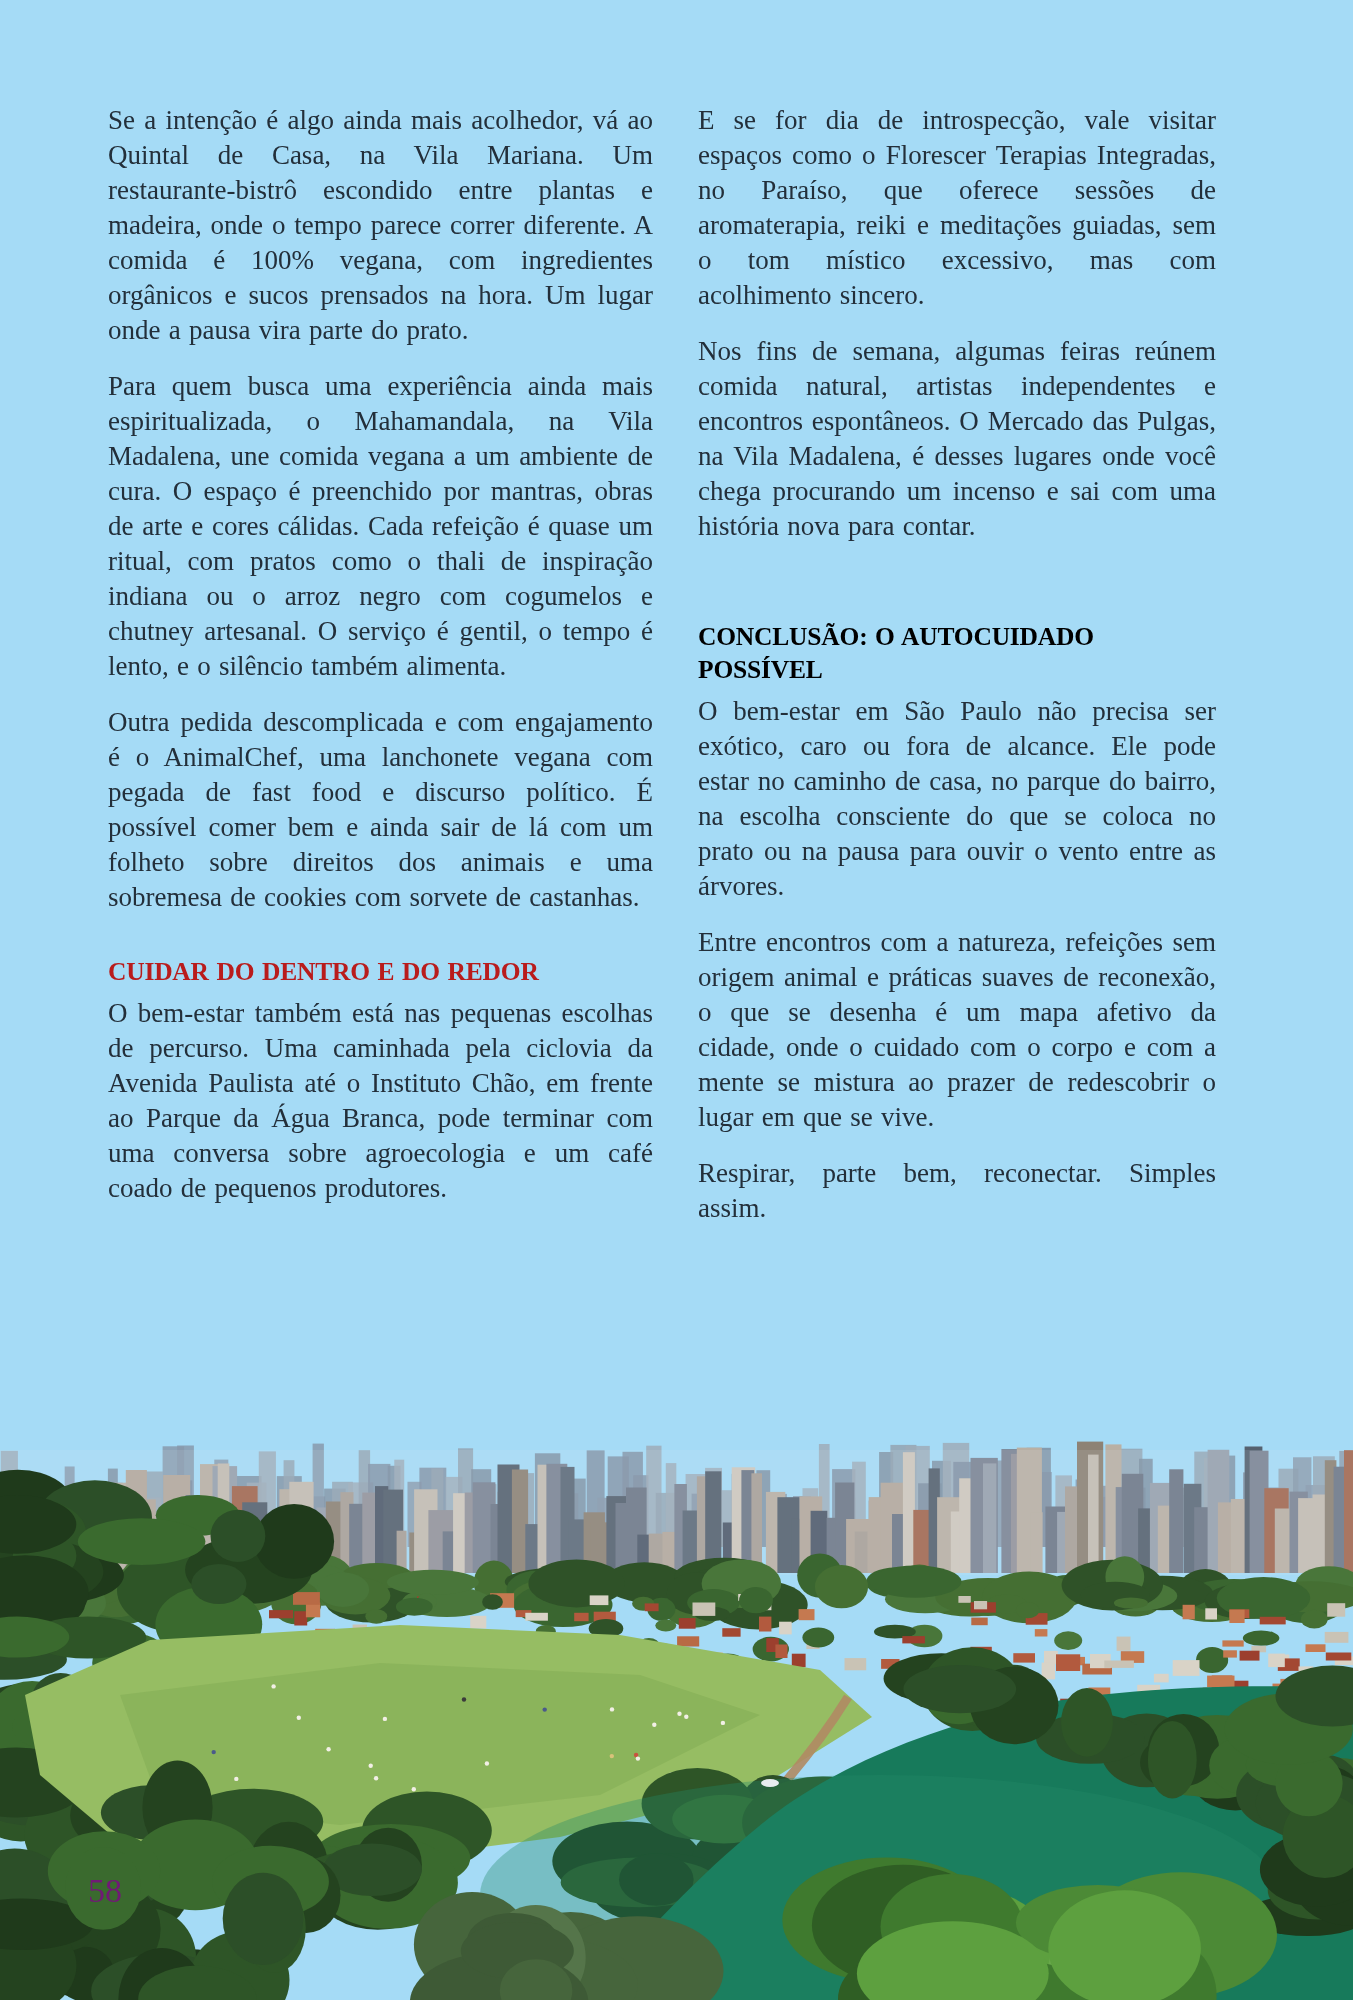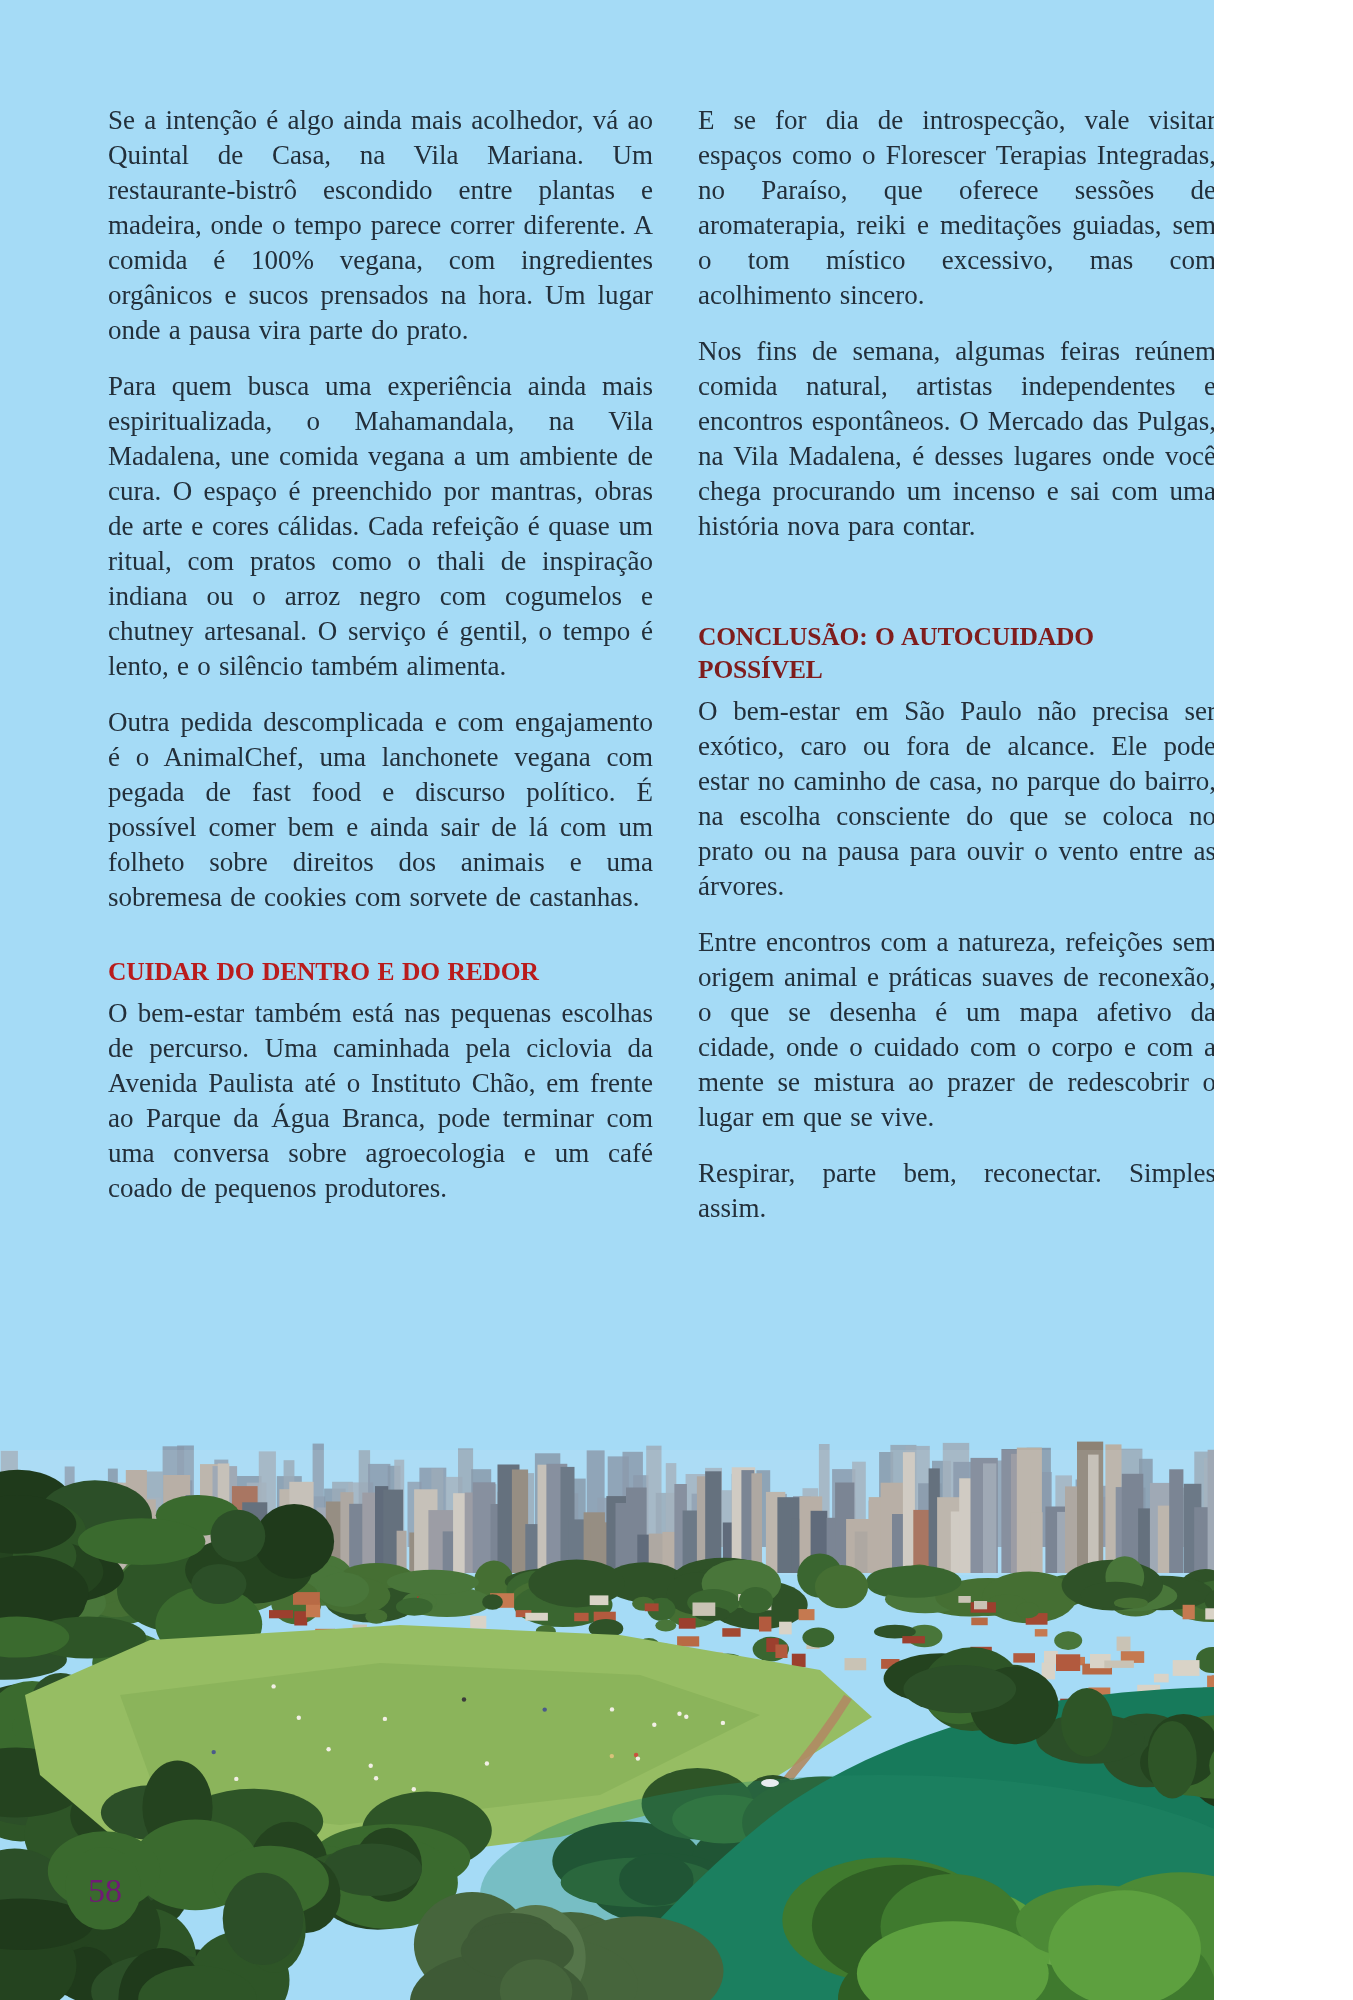--- a/index.html
+++ b/index.html
@@ -1,21 +1,20 @@
 <!DOCTYPE html>
 <html><head>
 <meta charset="utf-8">
 <style>
   html,body{margin:0;padding:0;}
   #page{
     position:relative;
-    width:1178px;height:2000px;
+    width:1353px;height:2000px;
     overflow:hidden;
     font-family:"Liberation Serif","DejaVu Serif",serif;
-    padding-left:36px;
   }
   .col{
     position:absolute;top:103px;
     font-size:27px;line-height:35px;
     text-align:justify;
     word-spacing:1.5px;
   }
   #col-left{left:108px;width:545px;}
   #col-right{left:698px;width:518px;}
   .col p{margin:0 0 21px 0;}
@@ -45,21 +44,21 @@
   <div id="col-left" class="col" style="color: rgb(35, 47, 58);">
       <p>Se a intenção é algo ainda mais acolhedor, vá ao Quintal de Casa, na Vila Mariana. Um restaurante-bistrô escondido entre plantas e madeira, onde o tempo parece correr diferente. A comida é 100% vegana, com ingredientes orgânicos e sucos prensados na hora. Um lugar onde a pausa vira parte do prato.</p>
       <p>Para quem busca uma experiência ainda mais espiritualizada, o Mahamandala, na Vila Madalena, une comida vegana a um ambiente de cura. O espaço é preenchido por mantras, obras de arte e cores cálidas. Cada refeição é quase um ritual, com pratos como o thali de inspiração indiana ou o arroz negro com cogumelos e chutney artesanal. O serviço é gentil, o tempo é lento, e o silêncio também alimenta.</p>
       <p>Outra pedida descomplicada e com engajamento é o AnimalChef, uma lanchonete vegana com pegada de fast food e discurso político. É possível comer bem e ainda sair de lá com um folheto sobre direitos dos animais e uma sobremesa de cookies com sorvete de castanhas.</p>
       <h2 style="color: #b91c1c;">CUIDAR DO DENTRO E DO REDOR</h2>
       <p>O bem-estar também está nas pequenas escolhas de percurso. Uma caminhada pela ciclovia da Avenida Paulista até o Instituto Chão, em frente ao Parque da Água Branca, pode terminar com uma conversa sobre agroecologia e um café coado de pequenos produtores.</p>
     </div>
   <div id="col-right" class="col" style="color: rgb(35, 47, 58);">
       <p>E se for dia de introspecção, vale visitar espaços como o Florescer Terapias Integradas, no Paraíso, que oferece sessões de aromaterapia, reiki e meditações guiadas, sem o tom místico excessivo, mas com acolhimento sincero.</p>
       <p>Nos fins de semana, algumas feiras reúnem comida natural, artistas independentes e encontros espontâneos. O Mercado das Pulgas, na Vila Madalena, é desses lugares onde você chega procurando um incenso e sai com uma história nova para contar.</p>
-      <h2 class="space-large" style="color: #7f1d1d;">CONCLUSÃO: O AUTOCUIDADO POSSÍVEL</h2>
+      <h2 class="space-large" style="color: #000000;">CONCLUSÃO: O AUTOCUIDADO POSSÍVEL</h2>
       <p>O bem-estar em São Paulo não precisa ser exótico, caro ou fora de alcance. Ele pode estar no caminho de casa, no parque do bairro, na escolha consciente do que se coloca no prato ou na pausa para ouvir o vento entre as árvores.</p>
       <p>Entre encontros com a natureza, refeições sem origem animal e práticas suaves de reconexão, o que se desenha é um mapa afetivo da cidade, onde o cuidado com o corpo e com a mente se mistura ao prazer de redescobrir o lugar em que se vive.</p>
       <p>Respirar, parte bem, reconectar. Simples assim.</p>
     </div>
 
   <div id="photo">
       <svg width="1353" height="605" viewBox="0 0 1353 605" xmlns="http://www.w3.org/2000/svg">
         <rect x="0" y="0" width="1353" height="605" fill="#a5dbf6"></rect>
         <rect x="0.8" y="55.9" width="17.1" height="96.1" fill="#9dabb8" opacity="0.85"></rect>
         <rect x="9.8" y="90.6" width="18.5" height="61.4" fill="#9dabb8" opacity="0.85"></rect>

